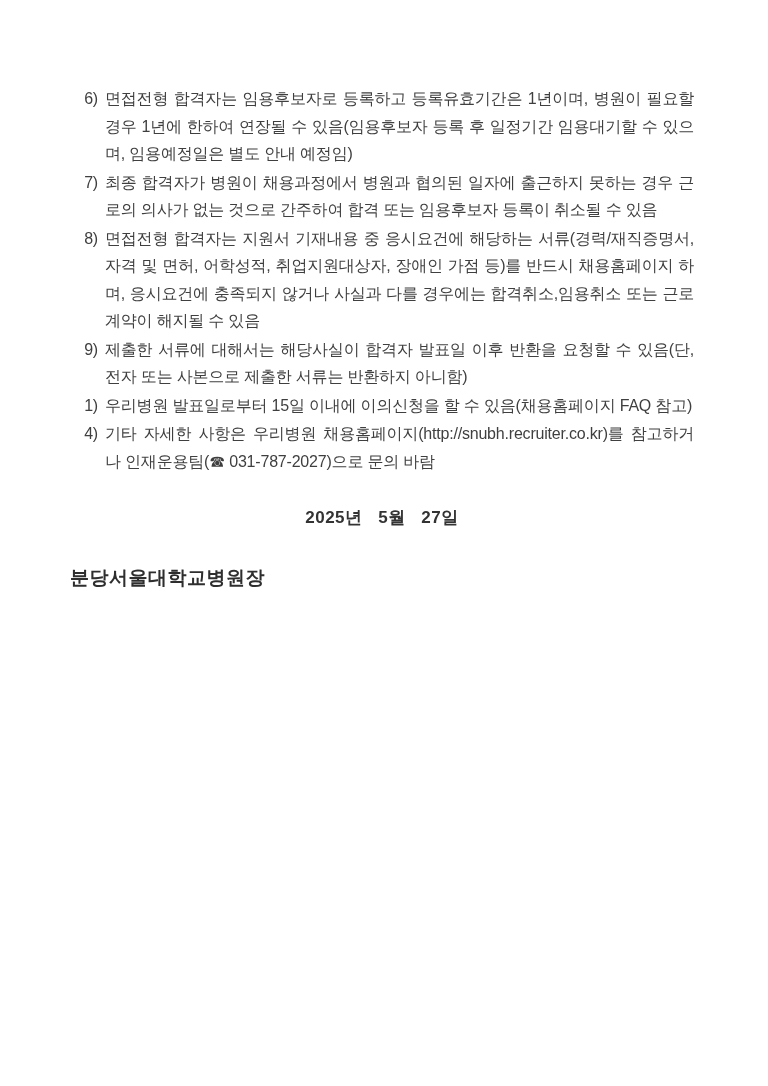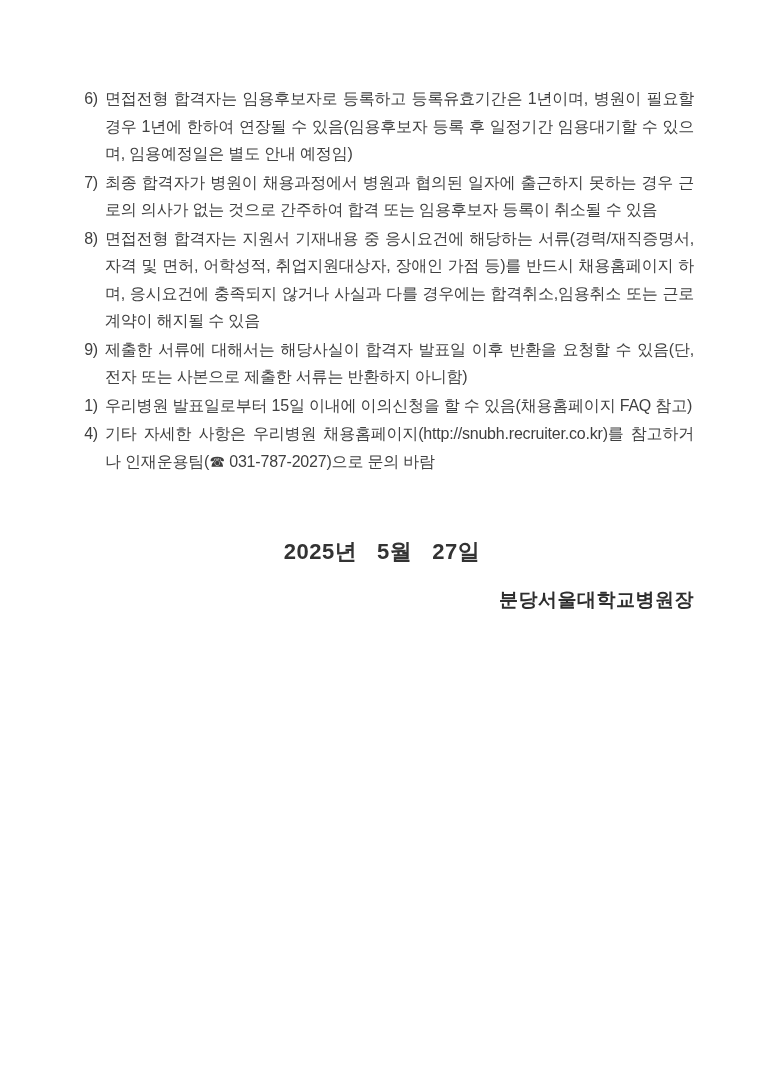--- a/index.html
+++ b/index.html
@@ -27,31 +27,31 @@
     text-align: right;
     white-space: nowrap;
   }
   .item .text {
     flex: 1;
     margin-left: 7px;
     text-align: justify;
     word-break: normal;
   }
   .doc-date {
-    margin-top: 62px;
+    margin-top: 31px;
     text-align: center;
-    font-size: 22px;
+    font-size: 17px;
     font-weight: 700;
     color: #333333;
     white-space: pre;
     letter-spacing: 0.5px;
   }
   .doc-signer {
-    margin-top: 20px;
-    text-align: right;
+    margin-top: 36px;
+    text-align: left;
     font-size: 19px;
     font-weight: 700;
     color: #2e2e2e;
     letter-spacing: 0.5px;
   }
 </style>
 </head>
 <body>
 
 <div class="page">

